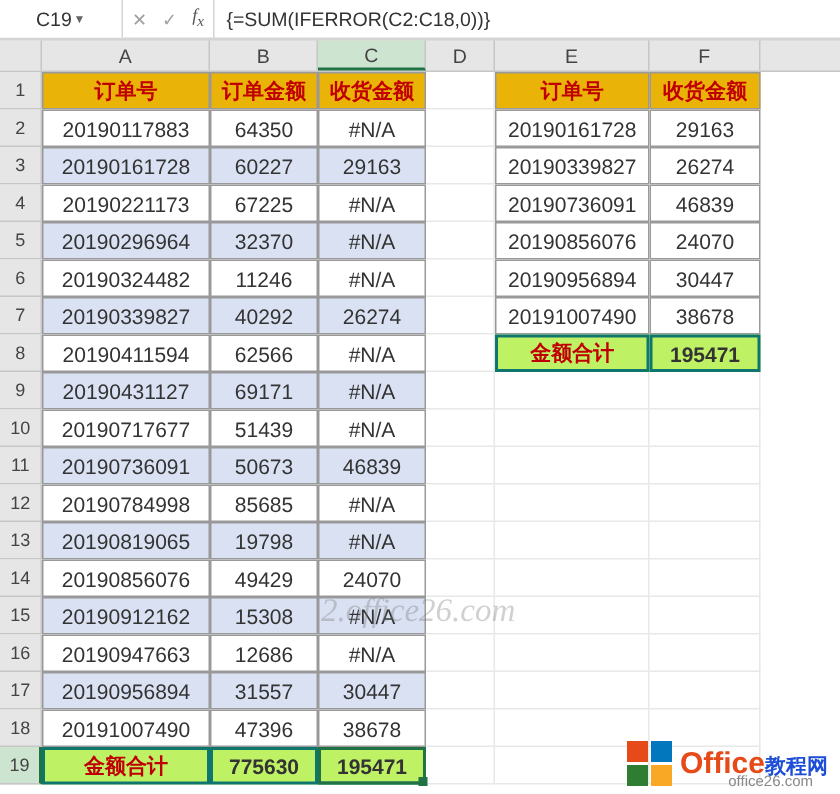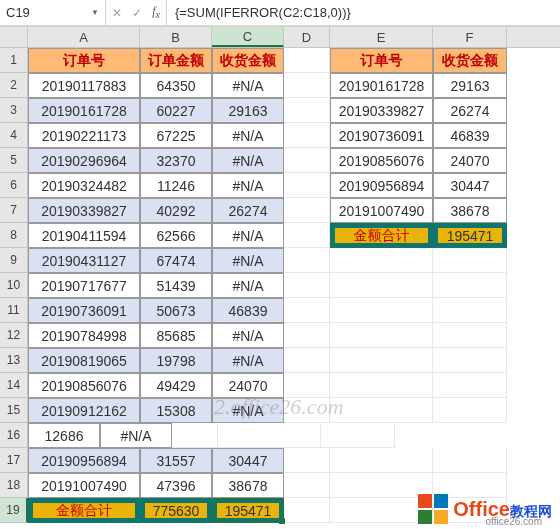--- a/index.html
+++ b/index.html
@@ -18,24 +18,24 @@
     display: flex;
     align-items: center;
     height: 26px;
     border-bottom: 1px solid #d4d4d4;
     background: #fff;
     font-size: 13px;
   }
   .namebox {
     display: flex;
     align-items: center;
-    width: 106px;
+    width: 82px;
     height: 100%;
     border-right: 1px solid #d4d4d4;
-    padding: 0 6px;
+    padding: 0 24px;
     background: #fff;
   }
   .namebox .nb-text { flex: 1; }
   .namebox .caret {
     font-size: 8px;
     color: #666;
   }
   .fbtns {
     display: flex;
     align-items: center;
@@ -114,34 +114,34 @@
   }
   .wA { width: 112px; }
   .wB { width: 72px; }
   .wC { width: 72px; }
   .wD { width: 46px; }
   .wE { width: 103px; }
   .wF { width: 74px; }
 
   
   .thcell {
-    background: #fdba74;
+    background: #eab308;
     color: #c00000;
     font-weight: bold;
     border: 1px solid #999;
   }
   .bcell {
     border: 1px solid #999;
     background: #fff;
   }
   .bcell.alt { background: #d9e1f2; }
   .sumrow {
-    background: #eab308;
-    font-weight: normal;
-    border: 5px solid #0f766e;
+    background: #bef264;
+    font-weight: bold;
+    border: 2px solid #0f766e;
   }
   .sumrow.red { color: #c00000; }
   .plain {
     border-right: 1px solid #e8e8e8;
     border-bottom: 1px solid #e8e8e8;
   }
 
   
   .selbox {
     position: absolute;
@@ -300,21 +300,21 @@
         <div class="row">
           <div class="cell bcell wA">20190411594</div>
           <div class="cell bcell wB">62566</div>
           <div class="cell bcell wC">#N/A</div>
           <div class="cell plain wD"></div>
           <div class="cell sumrow red wE">金额合计</div>
           <div class="cell sumrow wF">195471</div>
         </div>
         <div class="row">
           <div class="cell bcell alt wA">20190431127</div>
-          <div class="cell bcell alt wB">67474</div>
+          <div class="cell bcell alt wB">69171</div>
           <div class="cell bcell alt wC">#N/A</div>
           <div class="cell plain wD"></div>
           <div class="cell plain wE"></div>
           <div class="cell plain wF"></div>
         </div>
         <div class="row">
           <div class="cell bcell wA">20190717677</div>
           <div class="cell bcell wB">51439</div>
           <div class="cell bcell wC">#N/A</div>
           <div class="cell plain wD"></div>
@@ -355,20 +355,21 @@
         </div>
         <div class="row">
           <div class="cell bcell alt wA">20190912162</div>
           <div class="cell bcell alt wB">15308</div>
           <div class="cell bcell alt wC">#N/A</div>
           <div class="cell plain wD"></div>
           <div class="cell plain wE"></div>
           <div class="cell plain wF"></div>
         </div>
         <div class="row">
+          <div class="cell bcell wA">20190947663</div>
           <div class="cell bcell wB">12686</div>
           <div class="cell bcell wC">#N/A</div>
           <div class="cell plain wD"></div>
           <div class="cell plain wE"></div>
           <div class="cell plain wF"></div>
         </div>
         <div class="row">
           <div class="cell bcell alt wA">20190956894</div>
           <div class="cell bcell alt wB">31557</div>
           <div class="cell bcell alt wC">30447</div>

